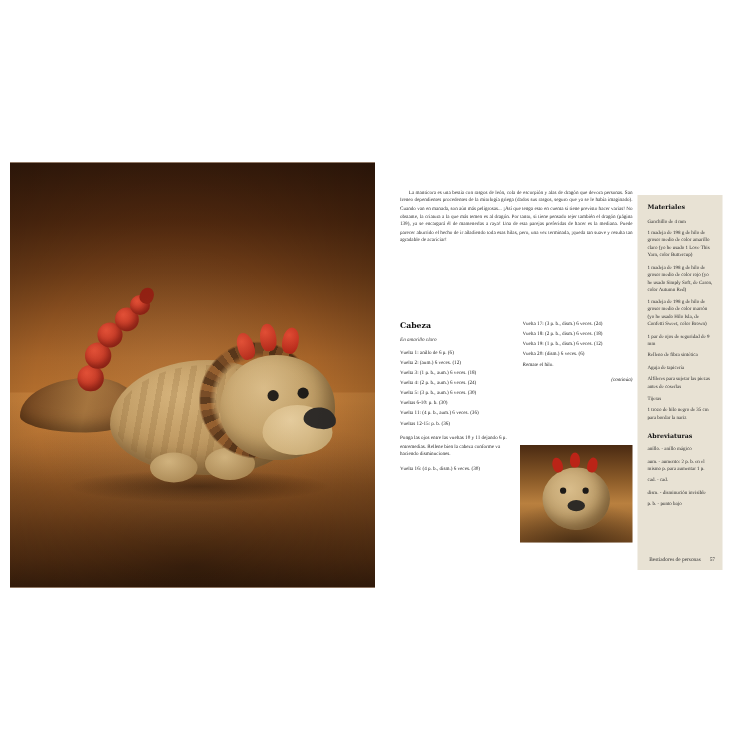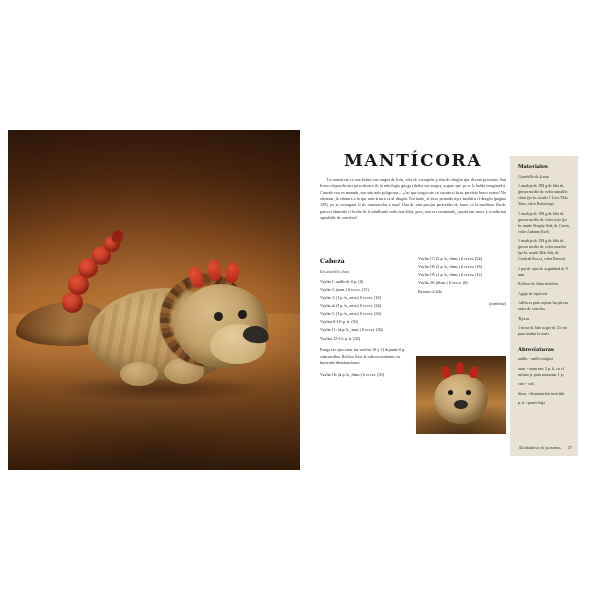--- a/index.html
+++ b/index.html
@@ -345,21 +345,20 @@
         <div class="horn h1"></div>
         <div class="horn h2"></div>
         <div class="horn h3"></div>
       </div>
       <div class="photo-vignette"></div>
     </div>
 
     <div class="page-right">
       <div class="rp-inner">
 
-        <h1 class="title">MANTÍCORA</h1>
 
         <p class="intro">La manticora es una bestia con rasgos de león, cola de escorpión y alas de dragón que devora personas. San Ireneo dependientes procedentes de la mitología griega (dados sus rasgos, seguro que ya se le había imaginado). Cuando van en manada, son aún más peligrosas... ¡Así que tenga esto en cuenta si tiene previsto hacer varias! No obstante, la criatura a la que más temen es al dragón. Por tanto, si tiene pensado tejer también el dragón (página 139), ya se encargará él de mantenerlas a raya! Una de esta parejas preferidas de hacer es la mediana. Puede parecer aburrido el hecho de ir añadiendo toda esas hilas, pero, una vez terminada, ¡queda tan suave y resulta tan agradable de acariciar!</p>
 
         <div class="cols">
           <div class="col">
             <div class="sec-h">Cabeza</div>
             <div class="sec-sub">En amarillo claro</div>
             <div class="row">Vuelta 1: anillo de 6 p. (6)</div>
             <div class="row">Vuelta 2: (aum.) 6 veces. (12)</div>
             <div class="row">Vuelta 3: (1 p. b., aum.) 6 veces. (18)</div>

